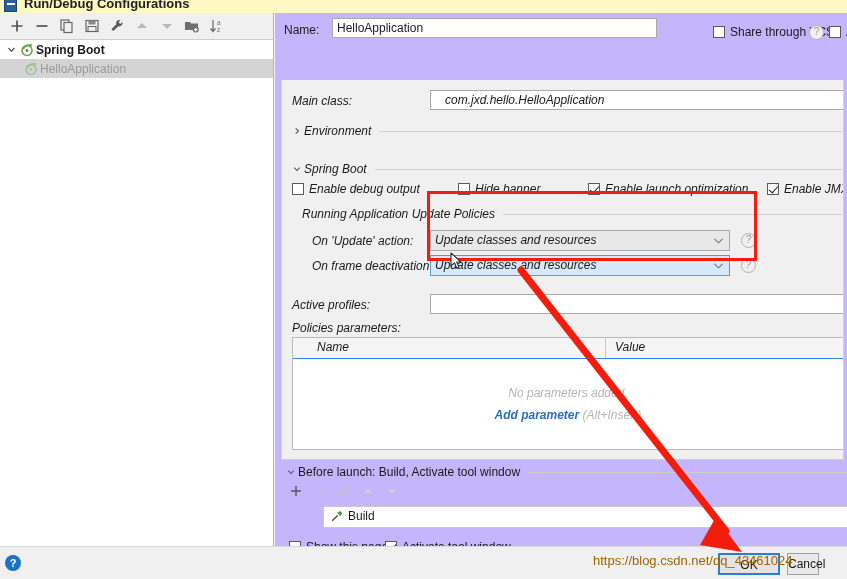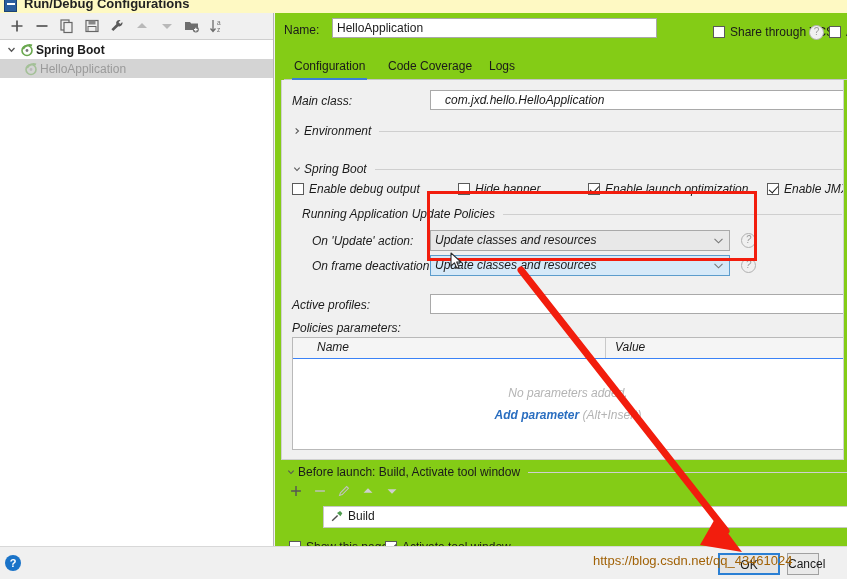--- a/index.html
+++ b/index.html
@@ -84,21 +84,21 @@
   }
   .tw svg { display:block; }
   .tree-label { font-weight: bold; color: #1a1a1a; }
   .tree-label.dim { font-weight: normal; color: #9a9a9a; }
   .ticon { flex: 0 0 18px; display:flex; align-items:center; justify-content:center; }
 
   
   .right-pane {
     position: absolute; left: 275px; top: 13px;
     width: 572px; height: 533px;
-    background: #84cc16;
+    background: #c4b5fd;
     overflow: hidden;
   }
 
   .name-row {
     position: absolute; left: 9px; top: 5px;
     width: 563px; height: 24px;
   }
   .name-label {
     position: absolute; left: 0; top: 5px;
     font-size: 12px;
@@ -448,31 +448,20 @@
         <span class="cbbox"></span>
         <span>Share through VCS</span>
       </span>
       <span class="help-q vcs-help">?</span>
       <span class="cb allow-par">
         <span class="cbbox"></span>
         <span>Al</span>
       </span>
     </div>
 
-    <div class="tabs">
-      <div class="tab active" style="left:8px;">
-        <span>Configuration</span>
-      </div>
-      <div class="tab" style="left:102px;">
-        <span>Code Coverage</span>
-      </div>
-      <div class="tab" style="left:203px;">
-        <span>Logs</span>
-      </div>
-    </div>
 
     <div class="form-area">
 
       <span class="row-label" style="left:10px; top:14px;">Main class:</span>
       <div class="field" style="left:148px; top:10px; width:414px;padding-left:14px;">com.jxd.hello.HelloApplication</div>
 
       <div class="group" style="left:8px; top:44px; width:552px;">
         <span class="tri">
           <svg width="8" height="8" viewBox="0 0 9 9">
               <path d="M3 1.5l3.2 3-3.2 3" stroke="#555" stroke-width="1.2" fill="none"></path>

